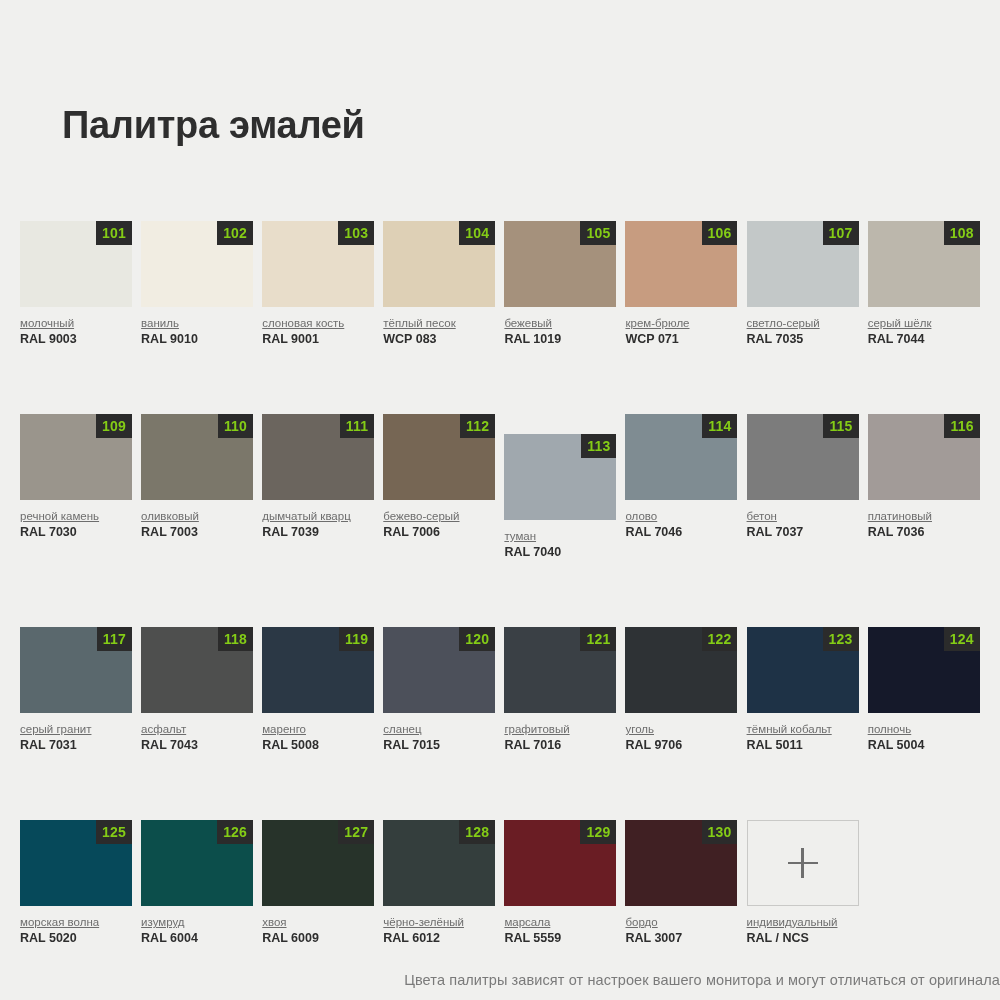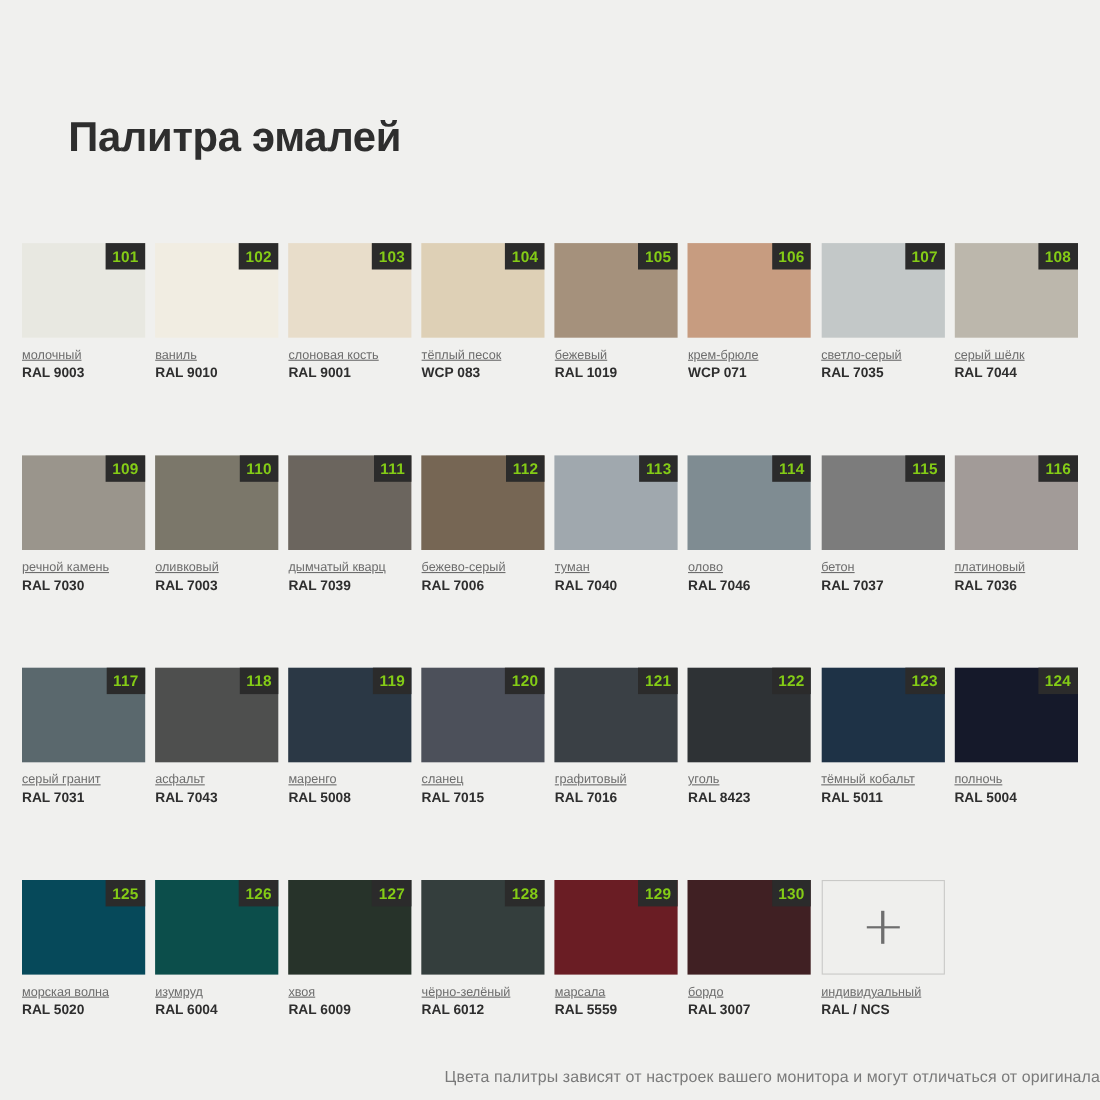--- a/index.html
+++ b/index.html
@@ -229,21 +229,21 @@
         <div class="cell-code">RAL 7039</div>
       </div>
       <div class="cell">
         <div class="swatch" style="background: rgb(118, 102, 84);">
           <div class="swatch-badge">112</div>
         </div>
         <div class="cell-name">бежево-серый</div>
         <div class="cell-code">RAL 7006</div>
       </div>
       <div class="cell">
-        <div class="swatch" style="background: rgb(160, 168, 174);">
+        <div class="swatch" style="background: rgb(160, 168, 174); margin-top: 20px;">
           <div class="swatch-badge">113</div>
         </div>
         <div class="cell-name">туман</div>
         <div class="cell-code">RAL 7040</div>
       </div>
       <div class="cell">
         <div class="swatch" style="background: rgb(127, 140, 146);">
           <div class="swatch-badge">114</div>
         </div>
         <div class="cell-name">олово</div>
@@ -296,21 +296,21 @@
           <div class="swatch-badge">121</div>
         </div>
         <div class="cell-name">графитовый</div>
         <div class="cell-code">RAL 7016</div>
       </div>
       <div class="cell">
         <div class="swatch" style="background: rgb(46, 50, 53);">
           <div class="swatch-badge">122</div>
         </div>
         <div class="cell-name">уголь</div>
-        <div class="cell-code">RAL 8423</div>
+        <div class="cell-code">RAL 9706</div>
       </div>
       <div class="cell">
         <div class="swatch" style="background: rgb(30, 50, 70);">
           <div class="swatch-badge">123</div>
         </div>
         <div class="cell-name">тёмный кобальт</div>
         <div class="cell-code">RAL 5011</div>
       </div>
       <div class="cell">
         <div class="swatch" style="background: rgb(21, 25, 42);">

